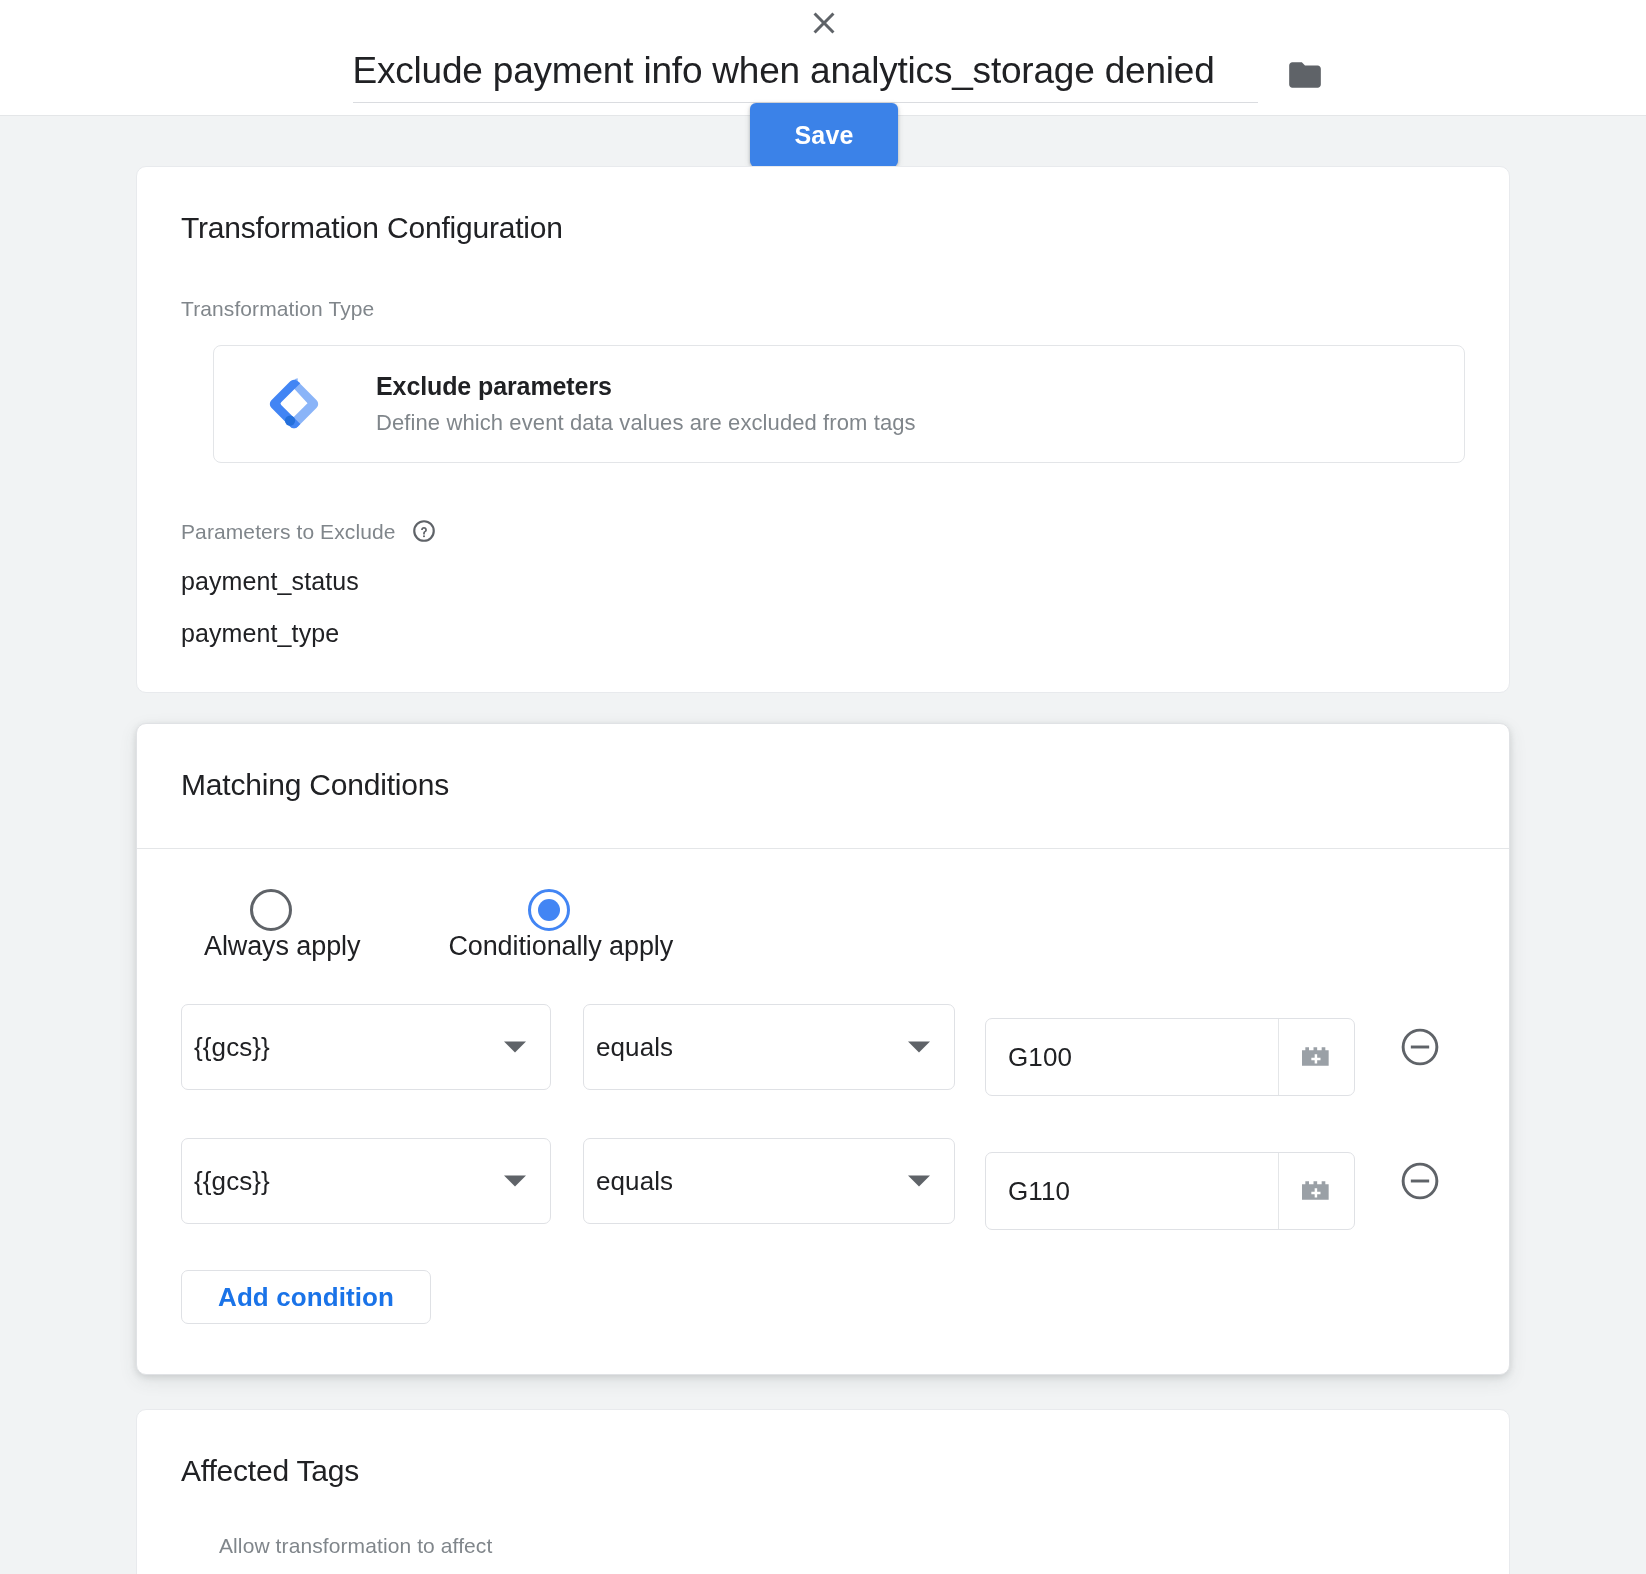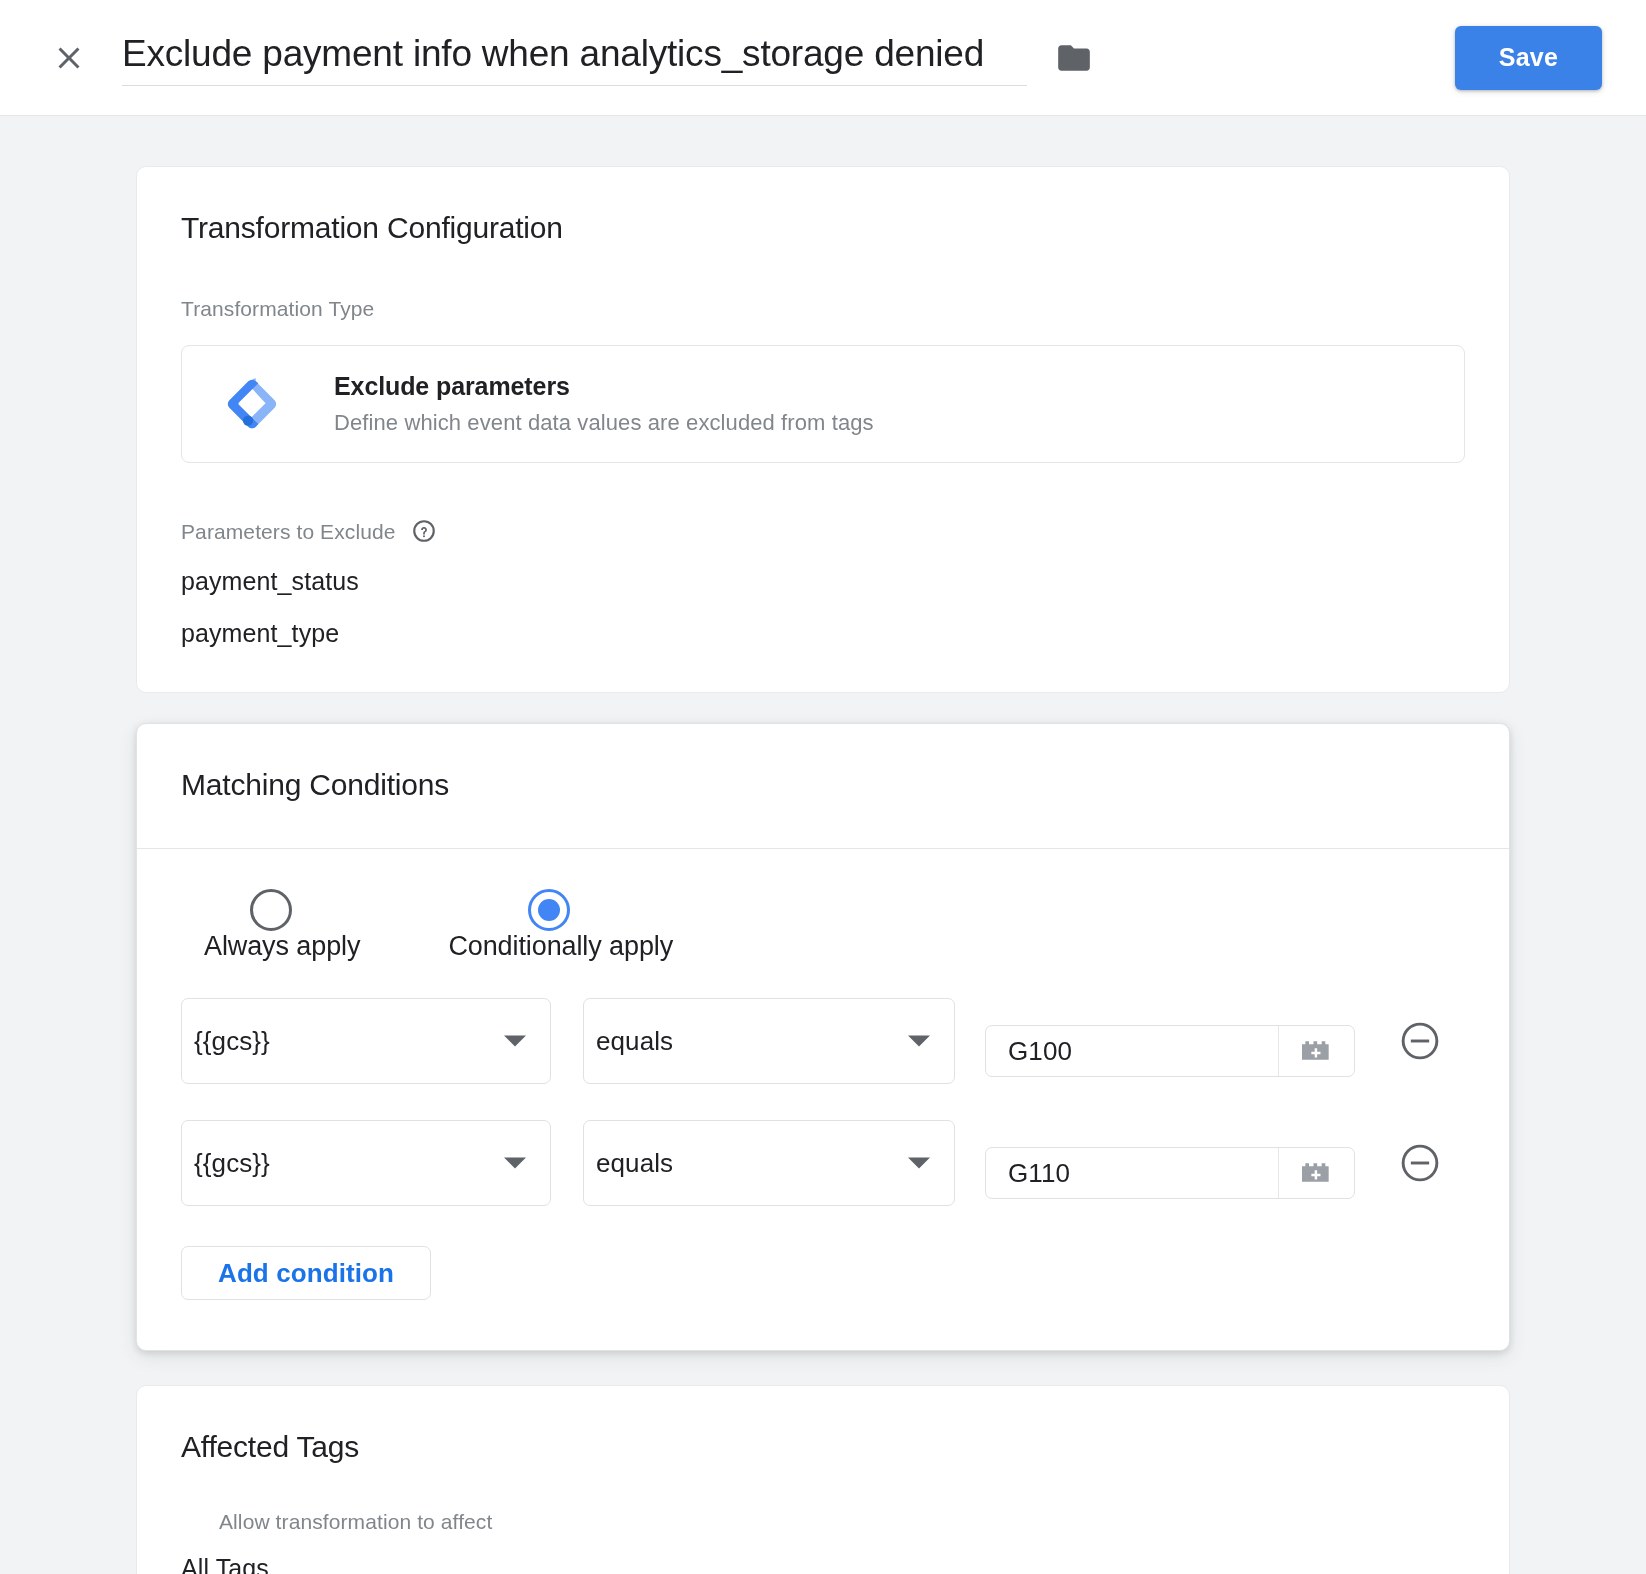--- a/index.html
+++ b/index.html
@@ -21,20 +21,21 @@
 
   
   .header {
     position: relative;
     height: 116px;
     background: #ffffff;
     border-bottom: 1px solid #e4e6e8;
     display: flex;
     align-items: center;
     padding: 0 44px 0 46px;
+    flex-direction: column;
   }
   .close-btn {
     width: 46px; height: 46px;
     display: flex; align-items: center; justify-content: center;
     cursor: pointer;
     flex: 0 0 auto;
   }
   .close-btn svg { display: block; }
 
   .title-wrap {
@@ -127,23 +128,24 @@
     letter-spacing: 0.1px;
   }
 
   
   .type-tile {
     margin-top: 24px;
     border: 1px solid #e3e5e8;
     border-radius: 8px;
     display: flex;
     align-items: center;
-    padding: 26px 20px;
+    padding: 26px 30px;
     min-height: 110px;
     cursor: pointer;
+    margin-left: 32px;
   }
   .type-tile-icon {
     width: 64px; height: 64px;
     display: flex; align-items: center; justify-content: center;
     flex: 0 0 auto;
     margin-left: 18px;
   }
   .type-tile-text { margin-left: 50px; }
   .type-tile-title {
     font-size: 25px;
@@ -247,21 +249,21 @@
     transform: translateY(-50%);
     width: 0; height: 0;
     border-left: 11px solid transparent;
     border-right: 11px solid transparent;
     border-top: 11px solid #5f6368;
   }
 
   .value-box {
     margin-left: 30px;
     width: 370px;
-    height: 52px;
+    height: 78px;
     border: 1px solid #dfe1e5;
     border-radius: 7px;
     background: #fff;
     display: flex;
     align-items: stretch;
     overflow: hidden;
     margin-top: 20px;
   }
   .value-input {
     flex: 1 1 auto;

